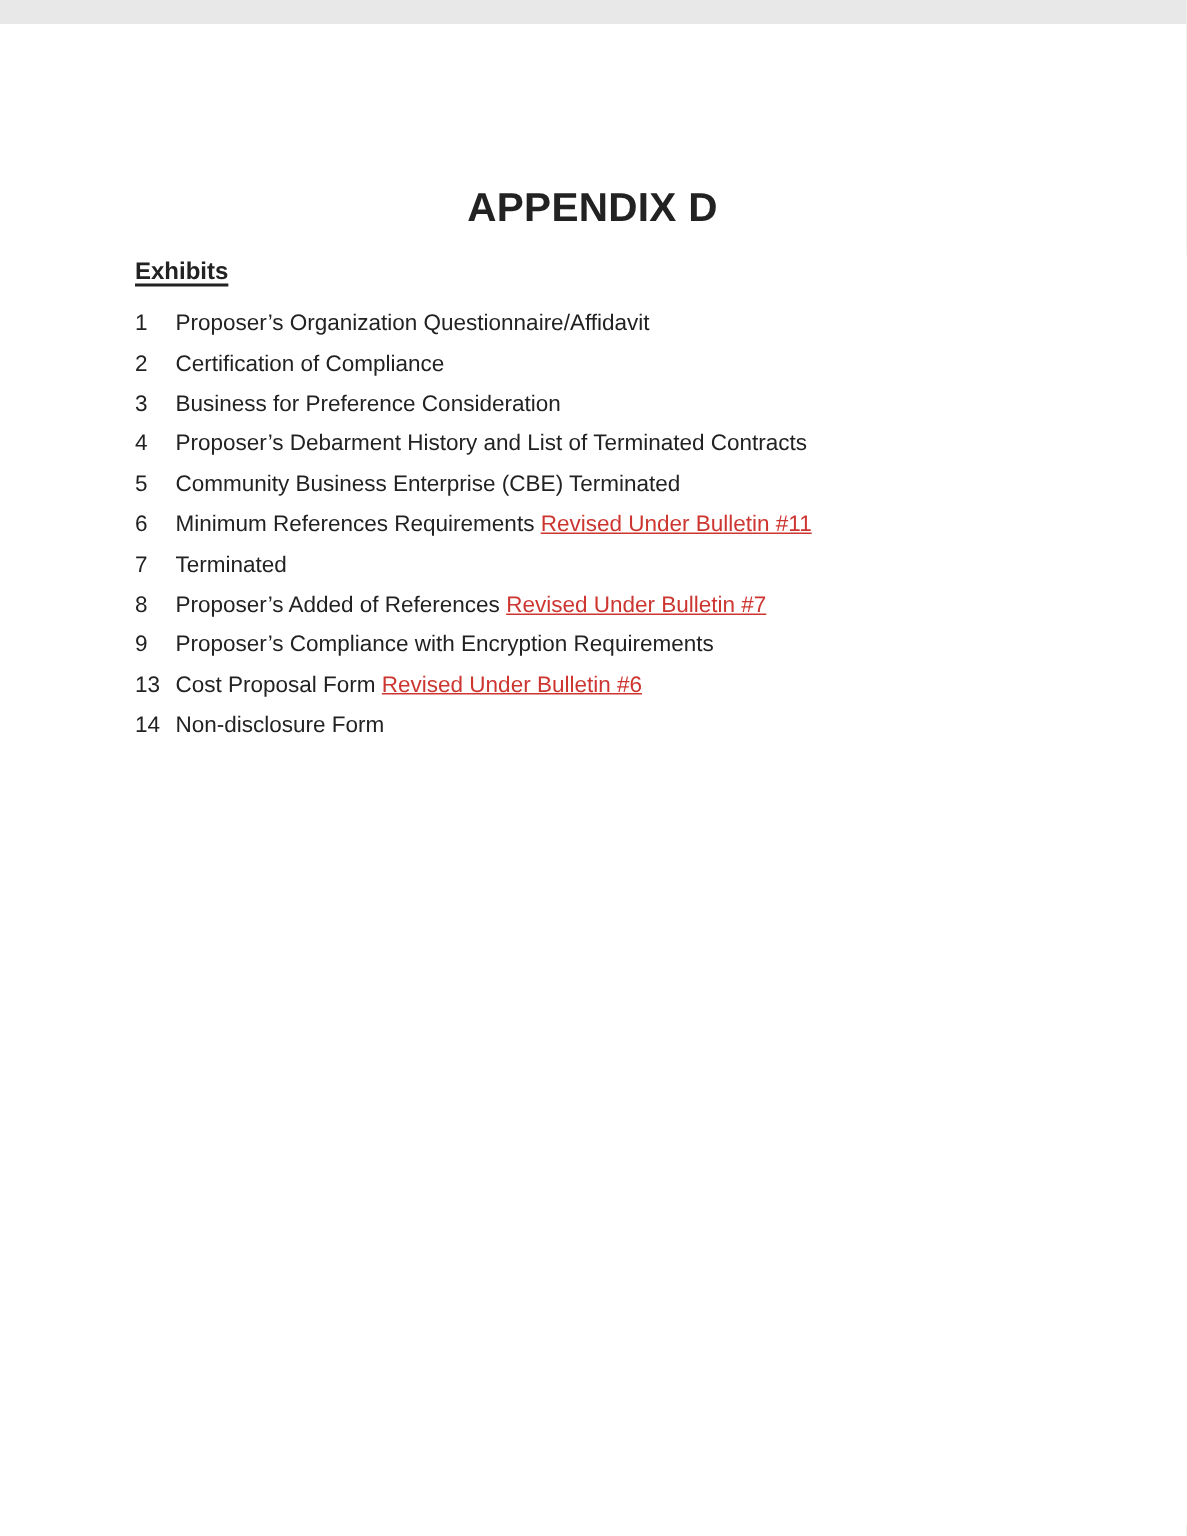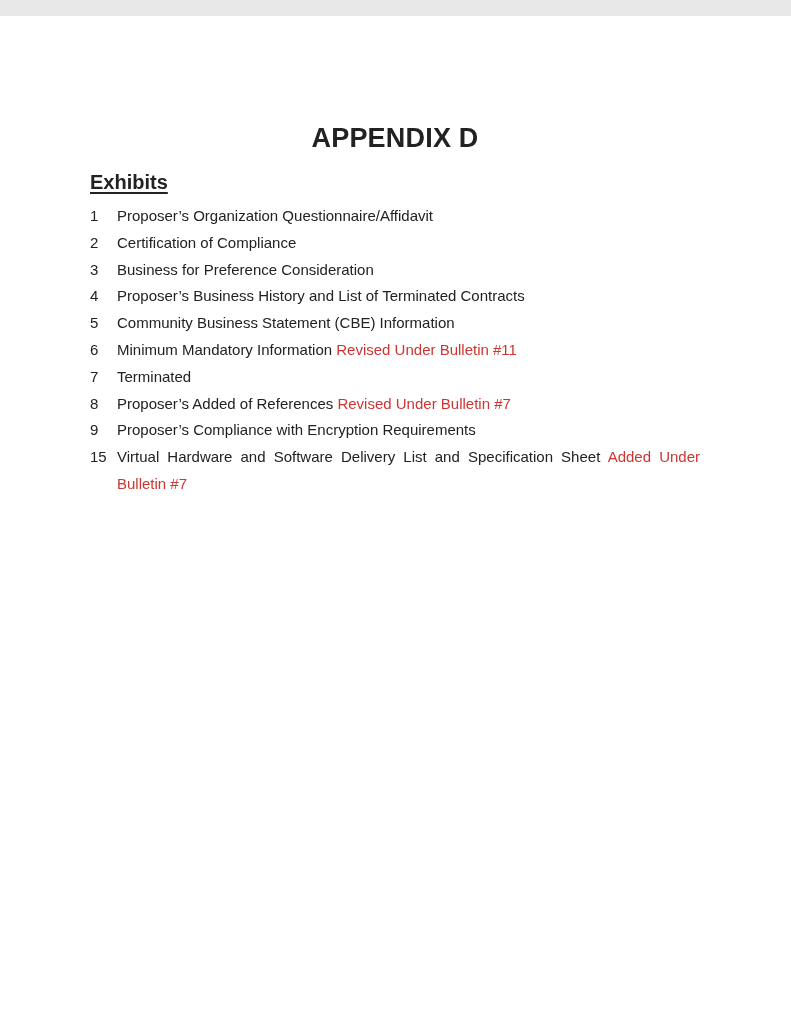--- a/index.html
+++ b/index.html
@@ -18,21 +18,21 @@
     text-align: center;
     font-weight: bold;
     font-size: 27px;
     line-height: 32px;
     letter-spacing: 0.2px;
     margin: 0;
   }
   .doc-title.first { padding-top: 90px; }
   .doc-title.second { margin-top: 13px; }
   .section-heading {
-    font-size: 20px;
+    font-size: 16px;
     font-weight: bold;
     line-height: 22px;
     margin-top: 17px;
     text-decoration: underline;
     text-decoration-thickness: 1.5px;
     text-underline-offset: 3px;
   }
   .exhibit-list { margin-top: 10px; }
   .exhibit-row {
     display: flex;
@@ -40,21 +40,21 @@
     line-height: 26.8px;
   }
   .exhibit-num {
     flex: none;
     width: 27px;
   }
   .exhibit-text {
     flex: 1;
     text-align: justify;
   }
-  .exhibit-note { color: var(--note-red, #cd3530); }
+  .exhibit-note { color: var(--note-red, #cd3530); text-decoration: underline; }
   .exhibit-note:empty { display: none; }
 </style>
 </head>
 <body>
 
 <div class="page">
 
   <h1 class="doc-title first">APPENDIX D</h1>
 
   <div class="section-heading">Exhibits</div>
@@ -81,37 +81,37 @@
       <span class="exhibit-num">3</span>
       <span class="exhibit-text">
         <span>Business for Preference Consideration</span>
         
       </span>
     </div>
 
     <div class="exhibit-row">
       <span class="exhibit-num">4</span>
       <span class="exhibit-text">
-        <span>Proposer’s Business History and List of Terminated Contracts</span>
+        <span>Proposer’s Debarment History and List of Terminated Contracts</span>
         
       </span>
     </div>
 
     <div class="exhibit-row">
       <span class="exhibit-num">5</span>
       <span class="exhibit-text">
-        <span>Community Business Statement (CBE) Information</span>
+        <span>Community Business Enterprise (CBE) Terminated</span>
         
       </span>
     </div>
 
     <div class="exhibit-row">
       <span class="exhibit-num">6</span>
       <span class="exhibit-text">
-        <span>Minimum Mandatory Information</span>
+        <span>Minimum References Requirements</span>
         <span class="exhibit-note">Revised Under Bulletin #11</span>
       </span>
     </div>
 
     <div class="exhibit-row">
       <span class="exhibit-num">7</span>
       <span class="exhibit-text">
         <span>Terminated</span>
         
       </span>
@@ -129,25 +129,32 @@
       <span class="exhibit-num">9</span>
       <span class="exhibit-text">
         <span>Proposer’s Compliance with Encryption Requirements</span>
         
       </span>
     </div>
 
 
 
 
-
+    <div class="exhibit-row">
+      <span class="exhibit-num">13</span>
+      <span class="exhibit-text">
+        <span>Cost Proposal Form</span>
+        <span class="exhibit-note">Revised Under Bulletin #6</span>
+      </span>
+    </div>
 
     <div class="exhibit-row">
-      <span class="exhibit-num">15</span>
+      <span class="exhibit-num">14</span>
       <span class="exhibit-text">
-        <span>Virtual Hardware and Software Delivery List and Specification Sheet</span>
-        <span class="exhibit-note">Added Under Bulletin #7</span>
+        <span>Non-disclosure Form</span>
+        
       </span>
     </div>
+
 
 
   </div>
 </div>
 
 </body></html>

